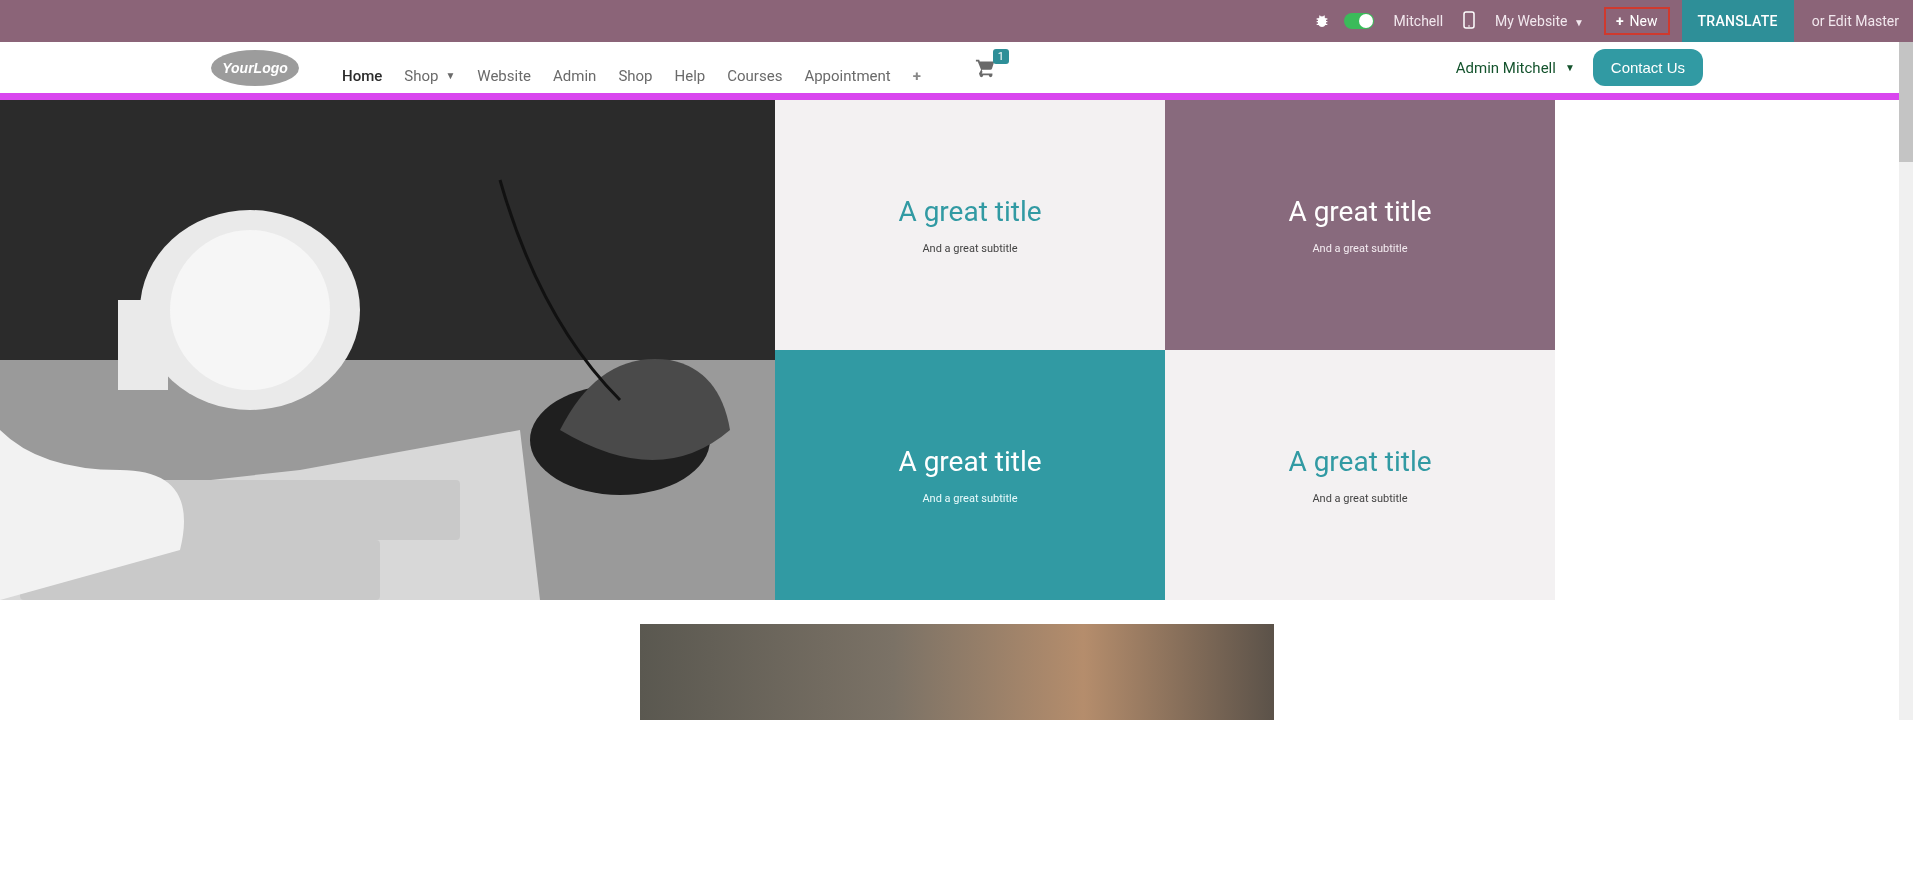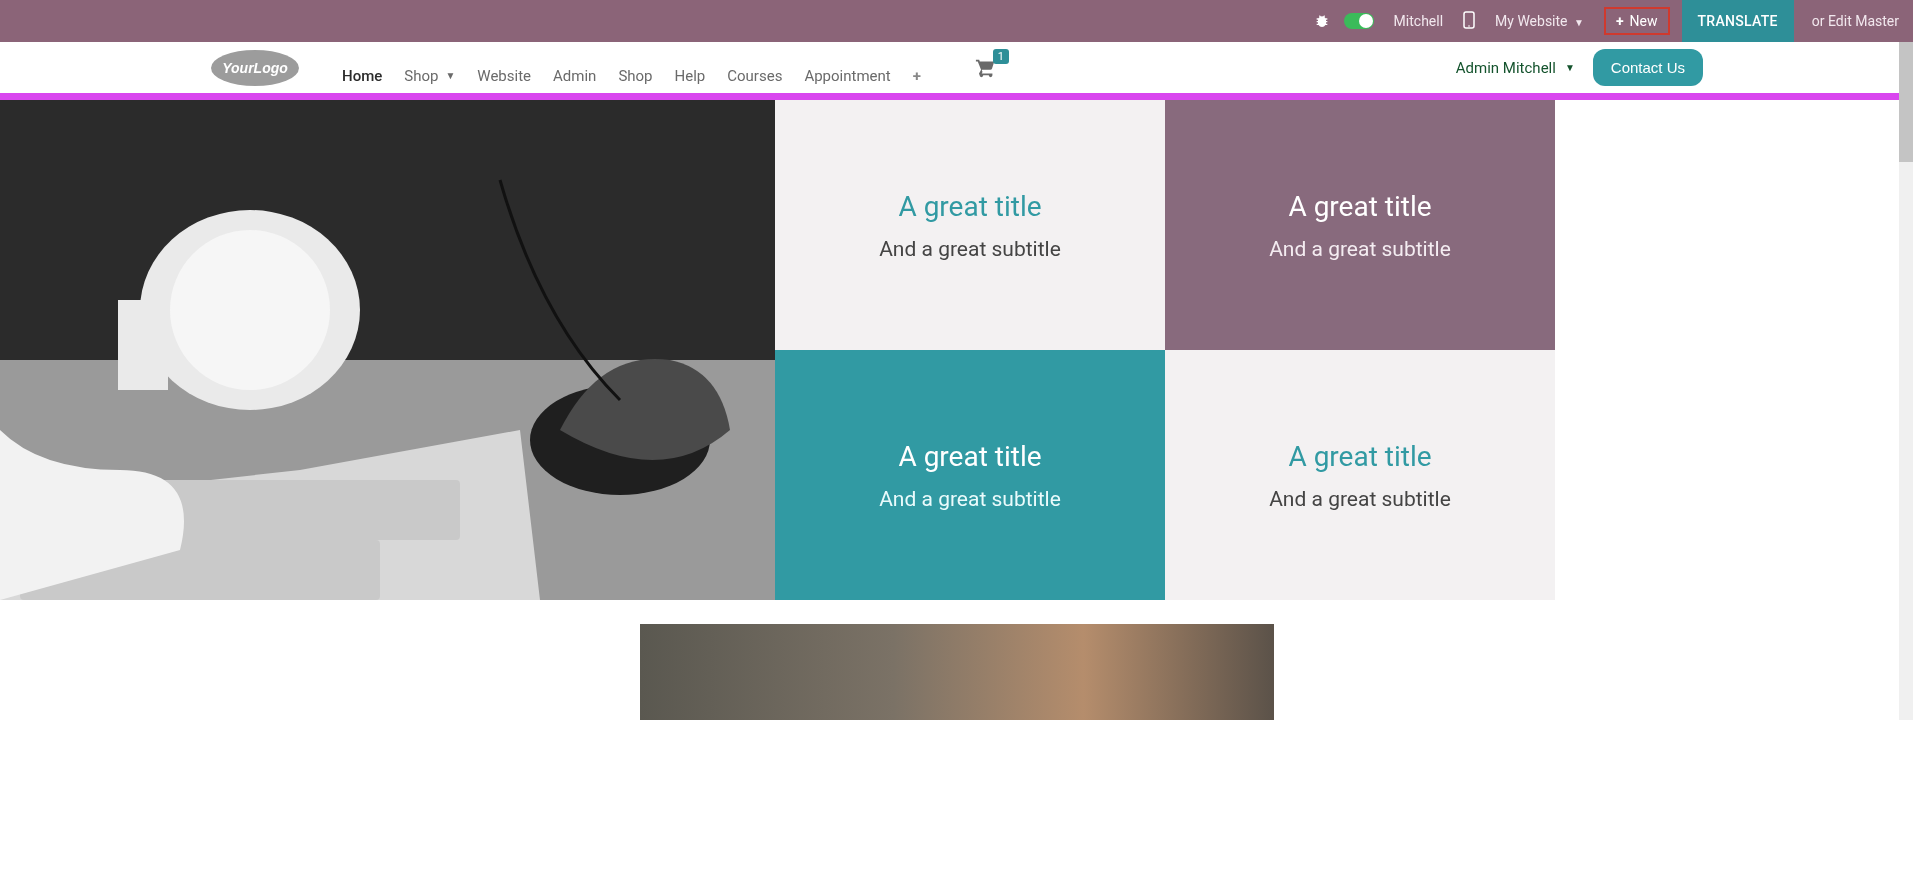--- a/index.html
+++ b/index.html
@@ -85,21 +85,21 @@
   background: #444;
   position: relative;
   overflow:hidden;
 }
 .hero-svg { width:100%; height:100%; display:block; }
 .tile {
   display:flex; flex-direction:column; align-items:center; justify-content:center;
   padding: 20px;
 }
 .tile h2 { font-size: 28px; font-weight: 400; margin-bottom: 14px; }
-.tile p { font-size: 21px; }
+.tile p { font-size: 11px; }
 .tile.light { background:#f3f1f2; }
 .tile.light h2 { color:#319aa3; }
 .tile.light p { color:#444; }
 .tile.purple { background:#886a7d; }
 .tile.purple h2 { color:#fff; }
 .tile.purple p { color:#f4ecf1; }
 .tile.teal { background:#319aa3; }
 .tile.teal h2 { color:#fff; }
 .tile.teal p { color:#eafbfc; }
 

